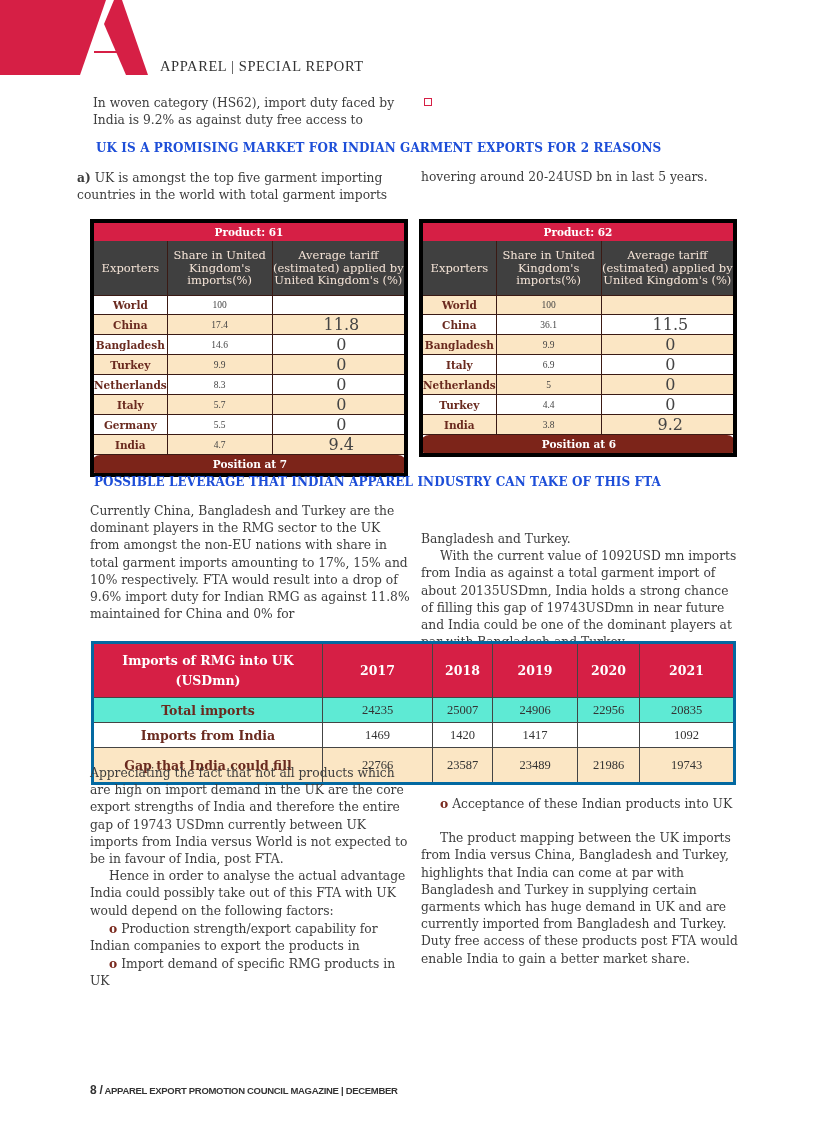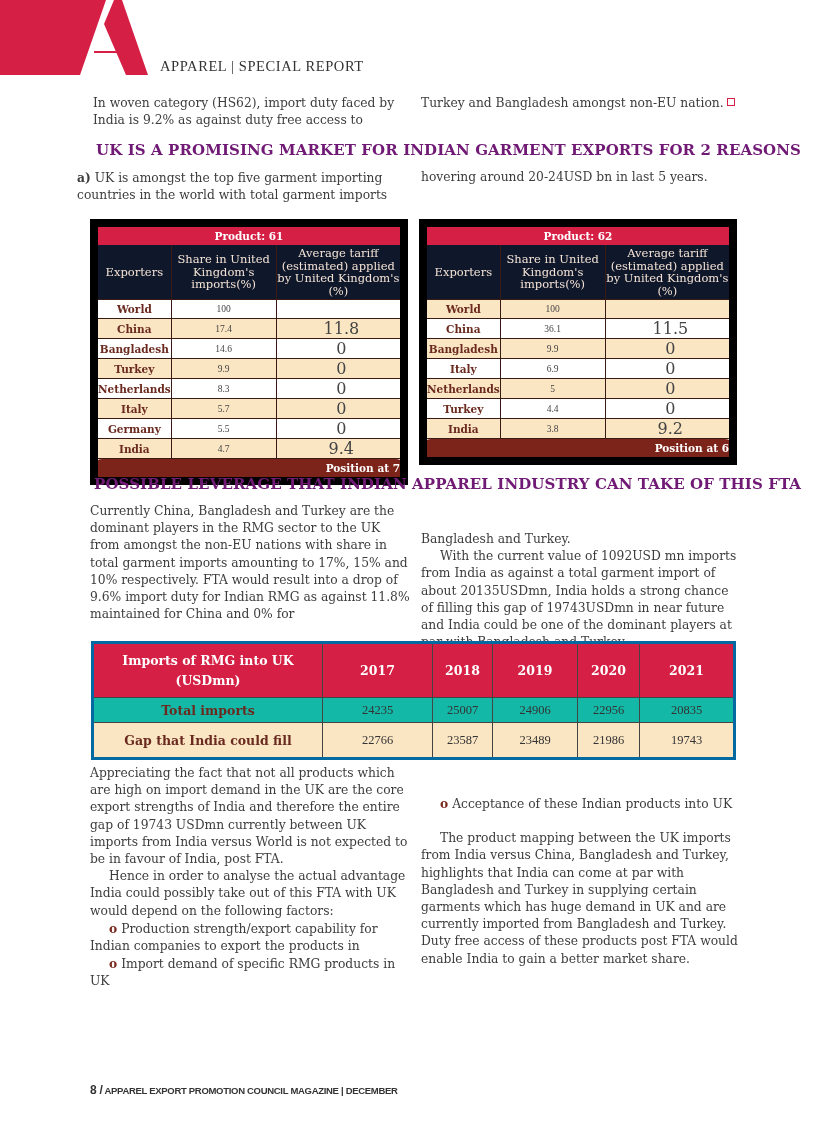--- a/index.html
+++ b/index.html
@@ -13,46 +13,46 @@
       position: absolute; left: 160px; top: 58px;
       font-family: "Liberation Serif", serif; font-size: 14.5px; letter-spacing: 0.6px; color: #333;
     }
     .col { position: absolute; font-size: 12.3px; line-height: 17.2px; color: #3d3d3d; }
     .col p { margin: 0; }
     .indent { text-indent: 19px; }
     .bullet { color: #7a2a1f; font-weight: bold; }
     .end-mark { display: inline-block; width: 6px; height: 6px; border: 1.5px solid #d61f45; margin-left: 3px; position: relative; top: -1px; }
     .section-heading {
       position: absolute; font-family: "DejaVu Serif", serif; font-weight: bold;
-      color: #701a75; font-size: 15px; letter-spacing: 0.1px; white-space: nowrap; text-align: center;
+      color: #1d4ed8; font-size: 12px; letter-spacing: 0.1px; white-space: nowrap; text-align: center;
     }
     
     .ptable {
       position: absolute; border-collapse: collapse; font-family: "DejaVu Serif", serif;
-      border: 8px solid #000000;
+      border: 4px solid #000000;
     }
     .ptable td, .ptable th { border: 1px solid #3a1a14; padding: 0; text-align: center; }
     .ptable .title-row th { background: #d61f45; color: #fff; font-size: 10.5px; height: 17px; border-color: #d61f45; font-weight: bold; }
-    .ptable .head-row th { background: #0f172a; color: #f4e3d6; font-weight: normal; font-size: 11.5px; line-height: 12.5px; height: 54px; }
+    .ptable .head-row th { background: #404040; color: #f4e3d6; font-weight: normal; font-size: 11.5px; line-height: 12.5px; height: 54px; }
     .ptable td { font-size: 9.5px; height: 18px; font-family: "Liberation Serif", serif; color: #444; }
     .ptable td.exp { font-family: "DejaVu Serif", serif; font-weight: bold; color: #6a2a1f; font-size: 10.5px; }
     .ptable td.tar { font-size: 16px; font-family: "DejaVu Serif", serif; padding-left: 6px; }
     .ptable tr.shade td { background: #fbe6c4; }
     .ptable tr.plain td { background: #ffffff; }
-    .ptable .pos-row td { background: #7c2419; color: #fff; font-weight: bold; text-align: right; padding-left: 2px; font-size: 10.5px; height: 18px; font-family: "DejaVu Serif", serif; border-color: #7c2419; border-radius: 8px; }
+    .ptable .pos-row td { background: #7c2419; color: #fff; font-weight: bold; text-align: center; padding-left: 2px; font-size: 10.5px; height: 18px; font-family: "DejaVu Serif", serif; border-color: #7c2419; border-radius: 8px; }
     
     .rmg {
       position: absolute; left: 91px; top: 641px; width: 645px; border-collapse: collapse;
       border: 3px solid #0369a1;
     }
     .rmg th, .rmg td { border: 1px solid #444; text-align: center; padding: 0; }
     .rmg thead th { background: #d61f45; color: #fff; font-weight: bold; font-size: 12.5px; height: 53px; line-height: 20px; }
     .rmg td { font-family: "Liberation Serif", serif; font-size: 12.5px; color: #333; }
     .rmg td.lab { font-family: "DejaVu Serif", serif; font-weight: bold; color: #6a2a1f; font-size: 12.5px; }
-    .rmg tr.r1 td { background: #14b8a6; height: 24px; }
+    .rmg tr.r1 td { background: #5eead4; height: 24px; }
     .rmg tr.r2 td { background: #ffffff; height: 24px; }
     .rmg tr.r3 td { background: #fbe6c4; height: 34px; }
     .footer {
       position: absolute; left: 90px; top: 1083px;
       font-family: "Liberation Sans", sans-serif; font-size: 9.5px; font-weight: bold; color: #333; letter-spacing: -0.3px;
     }
     .footer .pg { font-size: 12px; }
   </style>
 </head>
 <body>
@@ -61,21 +61,21 @@
   <polygon points="0,0 106,0 80,75 0,75" fill="#d61f45"></polygon>
   <polygon points="114,0 122,0 148,75 126,75 104,24" fill="#d61f45"></polygon>
   <rect x="94" y="51" width="25" height="2" fill="#d61f45"></rect>
 </svg>
 <div class="header-title">APPAREL | SPECIAL REPORT</div>
 
 <div class="col" style="left:93px; top:95px; width:315px;">
   <p>In woven category (HS62), import duty faced by India is 9.2% as against duty free access to</p>
 </div>
 <div class="col" style="left:421px; top:95px; width:318px;">
-  <p><span>Turkey and Bangladesh amongst non-EU nation.</span><span class="end-mark"></span></p>
+  <p><span class="end-mark"></span></p>
 </div>
 
 <div class="section-heading" style="left:96px; top:141px;">UK IS A PROMISING MARKET FOR INDIAN GARMENT EXPORTS FOR 2 REASONS</div>
 <div class="col" style="left:77px; top:169px; width:318px;">
   <p><b>a)</b> <span>UK is amongst the top five garment importing countries in the world with total garment imports</span></p>
 </div>
 <div class="col" style="left:421px; top:169px; width:318px;">
   <p>hovering around 20-24USD bn in last 5 years.</p>
 </div>
 
@@ -226,20 +226,28 @@
   </thead>
   <tbody>
     <tr class="r1">
       <td class="lab">Total imports</td>
       <td>24235</td>
       <td>25007</td>
       <td>24906</td>
       <td>22956</td>
       <td>20835</td>
     </tr>
+    <tr class="r2">
+      <td class="lab">Imports from India</td>
+      <td>1469</td>
+      <td>1420</td>
+      <td>1417</td>
+      <td></td>
+      <td>1092</td>
+    </tr>
     <tr class="r3">
       <td class="lab">Gap that India could fill</td>
       <td>22766</td>
       <td>23587</td>
       <td>23489</td>
       <td>21986</td>
       <td>19743</td>
     </tr>
   </tbody>
 </table>

